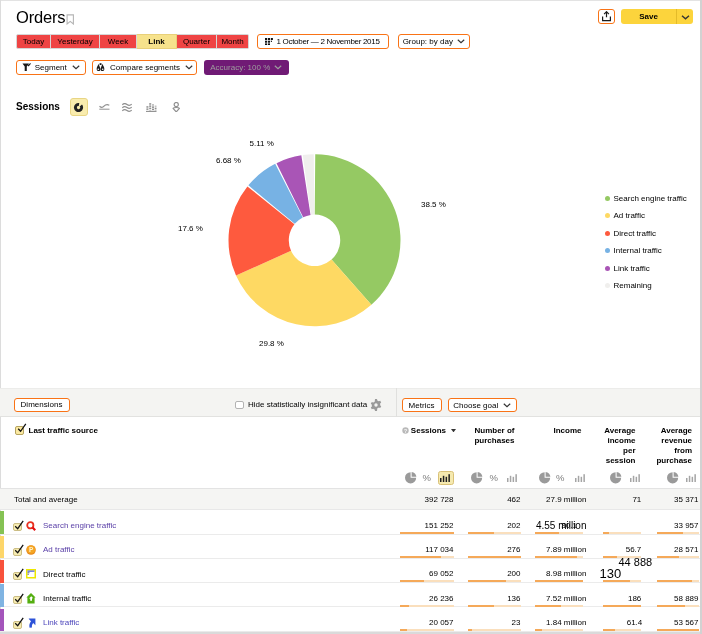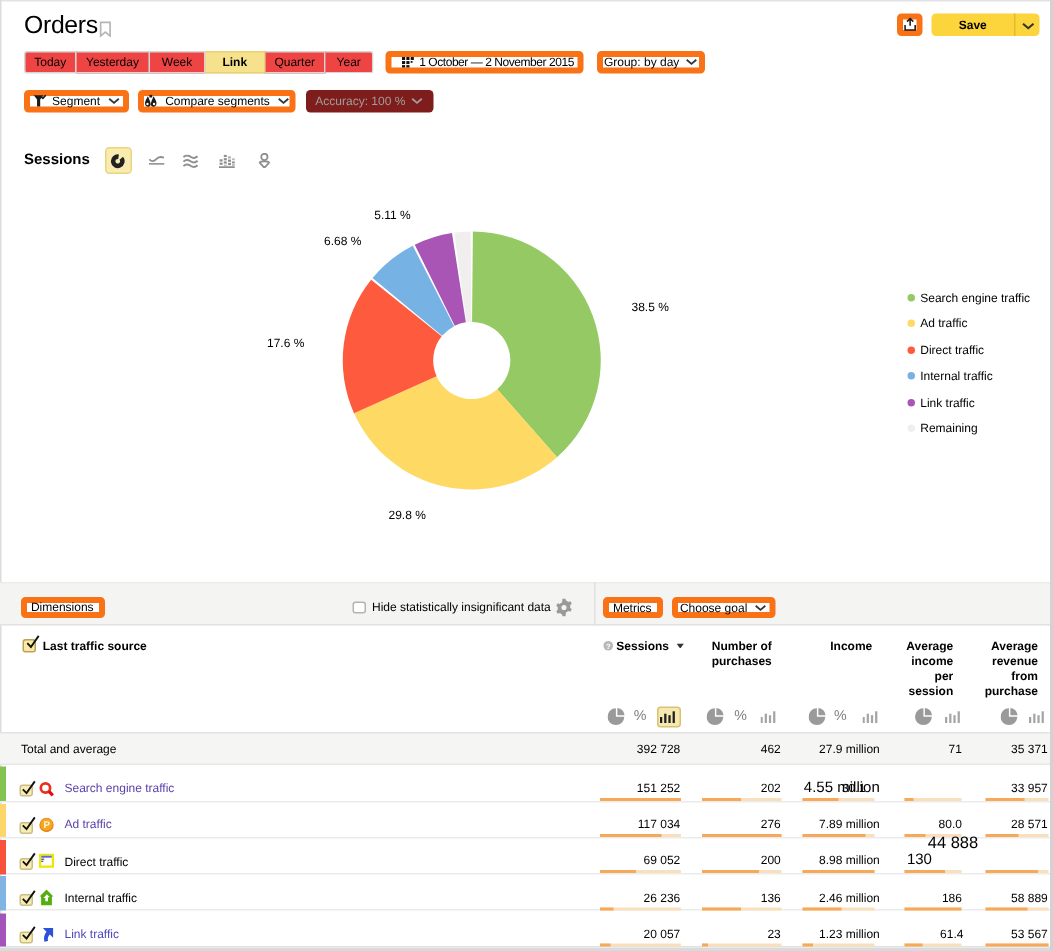--- a/index.html
+++ b/index.html
@@ -1,17 +1,17 @@
 <!DOCTYPE html>
 <html><head><meta charset="utf-8"><style>
 *{margin:0;padding:0;box-sizing:border-box}
 html,body{width:702px;height:634px;overflow:hidden}
 body{position:relative;font-family:"Liberation Sans",sans-serif;background:#fff;color:#000}
 .abs{position:absolute}
-.btn{position:absolute;background:#fff;border:4px solid #f97316;border-radius:3px;font-size:8px;display:flex;align-items:center;justify-content:center;white-space:nowrap}
+.btn{position:absolute;background:#fff;border:1px solid #f97316;border-radius:3px;font-size:8px;display:flex;align-items:center;justify-content:center;white-space:nowrap}
 .tab{height:15px;border:1px solid #d6d6d6;border-left:none;display:flex;align-items:center;justify-content:center;font-size:8px;background:#ef4444;white-space:nowrap}
 svg{display:block}
 </style></head>
 <body>
 
 <div class="abs" style="left:0;top:0;width:702px;height:1px;background:#e3e3e3"></div>
 <div class="abs" style="left:0;top:0;width:1px;height:634px;background:#dcdcdc"></div>
 <div class="abs" style="left:700px;top:0;width:2px;height:634px;background:#d2d2d2"></div>
 <div class="abs" style="left:0;top:631px;width:700px;height:3px;background:#dadada;border-top:1px solid #bdbdbd"></div>
 
@@ -33,21 +33,21 @@
       <path d="M1 0.8 L4.5 3.8 L8 0.8" fill="none" stroke="#333" stroke-width="1.4"></path>
     </svg>
 </div>
 
 <div class="abs" style="left:16px;top:34px;display:flex">
   <div class="tab" style="width:35px;border-left:1px solid #d6d6d6;border-radius:2px 0 0 2px">Today</div>
   <div class="tab" style="width:49px">Yesterday</div>
   <div class="tab" style="width:37px">Week</div>
   <div class="tab" style="width:40px;background:#f6e28c;border-color:#e8d079;font-weight:bold">Link</div>
   <div class="tab" style="width:40px">Quarter</div>
-  <div class="tab" style="width:32px;border-radius:0 2px 2px 0">Year</div>
+  <div class="tab" style="width:32px;border-radius:0 2px 2px 0">Month</div>
 </div>
 <div class="btn" style="left:257px;top:34px;width:132px;height:15px;justify-content:flex-start;padding-left:6.5px">
   <svg width="8" height="7.5" viewBox="0 0 8 7.5" style="margin-right:4px">
       <g fill="#111">
         <rect x="0" y="0" width="2.1" height="2"></rect>
         <rect x="2.9" y="0" width="2.1" height="2"></rect>
         <rect x="5.8" y="0" width="2.1" height="2"></rect>
         <rect x="0" y="2.7" width="2.1" height="2"></rect>
         <rect x="2.9" y="2.7" width="2.1" height="2"></rect>
         <rect x="5.8" y="2.7" width="1.2" height="1.2"></rect>
@@ -79,21 +79,21 @@
       <path d="M2.6 1.1 C1.2 3.6 0.5 5 0.7 6.4 C0.9 8.2 3.2 8.6 4.1 7.5 C4.8 6.6 4.5 5.3 2.6 1.1 Z" fill="#1a1a1a"></path>
       <path d="M6.4 1.1 C7.8 3.6 8.5 5 8.3 6.4 C8.1 8.2 5.8 8.6 4.9 7.5 C4.2 6.6 4.5 5.3 6.4 1.1 Z" fill="#1a1a1a"></path>
       <circle cx="2.3" cy="6.3" r="0.8" fill="#fff"></circle>
       <circle cx="6.7" cy="6.3" r="0.8" fill="#fff"></circle>
     </svg>
   Compare segments
   <svg width="8" height="5" viewBox="0 0 8 5" style="margin-left:5px">
       <path d="M0.8 0.8 L4 3.6 L7.2 0.8" fill="none" stroke="#333" stroke-width="1.2"></path>
     </svg>
 </div>
-<div class="abs" style="left:204px;top:60px;width:84.5px;height:15px;background:#7f1d1d;border-radius:3px;display:flex;align-items:center;justify-content:center;font-size:8px;color:#9e9e9e;white-space:nowrap">Accuracy: 100 %
+<div class="abs" style="left:204px;top:60px;width:84.5px;height:15px;background:#701a75;border-radius:3px;display:flex;align-items:center;justify-content:center;font-size:8px;color:#9e9e9e;white-space:nowrap">Accuracy: 100 %
   <svg width="8" height="5" viewBox="0 0 8 5" style="margin-left:4px">
       <path d="M0.8 0.8 L4 3.6 L7.2 0.8" fill="none" stroke="#9e9e9e" stroke-width="1.2"></path>
     </svg>
 </div>
 
 <div class="abs" style="left:16px;top:101px;font-size:10px;font-weight:bold">Sessions</div>
 <div class="abs" style="left:69.5px;top:98px;width:18px;height:18px;background:#f9ecae;border:1px solid #e8d584;border-radius:3px;display:flex;align-items:center;justify-content:center">
   <svg width="11" height="11" viewBox="0 0 12 12">
       <path d="M 9.83 2.79 A 5 5 0 1 1 6.87 1.08 L 6.30 4.33 A 1.7 1.7 0 1 0 7.30 4.91 Z" fill="#222"></path>
     </svg>
@@ -323,21 +323,21 @@
     <div class="abs" style="left:43px;top:545.2px;font-size:8px;line-height:9px;color:#5b41a8">Ad traffic</div>
     <div class="abs" style="left:373.5px;top:545px;width:80px;text-align:right;font-size:8px;line-height:9px">117 034</div>
     <div class="abs" style="left:400px;top:555.9px;width:53.5px;height:2.2px;background:#fadfbd"></div>
     <div class="abs" style="left:400px;top:555.9px;width:41.4px;height:2.2px;background:#f5a959"></div>
     <div class="abs" style="left:440.5px;top:545px;width:80px;text-align:right;font-size:8px;line-height:9px">276</div>
     <div class="abs" style="left:468px;top:555.9px;width:52.5px;height:2.2px;background:#fadfbd"></div>
     <div class="abs" style="left:468px;top:555.9px;width:52.5px;height:2.2px;background:#f5a959"></div>
     <div class="abs" style="left:506.5px;top:545px;width:80px;text-align:right;font-size:8px;line-height:9px">7.89 million</div>
     <div class="abs" style="left:535px;top:555.9px;width:48px;height:2.2px;background:#fadfbd"></div>
     <div class="abs" style="left:535px;top:555.9px;width:42.2px;height:2.2px;background:#f5a959"></div>
-    <div class="abs" style="left:561.3px;top:545px;width:80px;text-align:right;font-size:8px;line-height:9px">80.0</div>
+    <div class="abs" style="left:561.3px;top:545px;width:80px;text-align:right;font-size:8px;line-height:9px">56.7</div>
     <div class="abs" style="left:602.5px;top:555.9px;width:38.799999999999955px;height:2.2px;background:#fadfbd"></div>
     <div class="abs" style="left:602.5px;top:555.9px;width:14.0px;height:2.2px;background:#f5a959"></div>
     <div class="abs" style="left:618.5px;top:545px;width:80px;text-align:right;font-size:8px;line-height:9px">28 571</div>
     <div class="abs" style="left:657px;top:555.9px;width:41.5px;height:2.2px;background:#fadfbd"></div>
     <div class="abs" style="left:657px;top:555.9px;width:22.1px;height:2.2px;background:#f5a959"></div>
     <div class="abs" style="left:0;top:558.9px;width:700px;height:24.3px;border-bottom:1px solid #ebebeb"></div>
     <div class="abs" style="left:0;top:559.9px;width:4px;height:22.8px;background:#f8523c"></div>
     <div class="abs" style="left:13px;top:571.9px;width:9.2px;height:8.2px;background:#f7ecb2;border:1px solid #cbbd84;border-radius:2px"></div>
     <svg class="abs" style="left:13.5px;top:568.4px" width="10" height="10" viewBox="0 0 10 10">
       <path d="M1.2 6.2 L3.7 8.7 L9.2 0.9" fill="none" stroke="#111" stroke-width="1.25"></path>
@@ -352,21 +352,21 @@
     <div class="abs" style="left:43px;top:569.5px;font-size:8px;line-height:9px;color:#000">Direct traffic</div>
     <div class="abs" style="left:373.5px;top:569.3px;width:80px;text-align:right;font-size:8px;line-height:9px">69 052</div>
     <div class="abs" style="left:400px;top:580.1999999999999px;width:53.5px;height:2.2px;background:#fadfbd"></div>
     <div class="abs" style="left:400px;top:580.1999999999999px;width:24.4px;height:2.2px;background:#f5a959"></div>
     <div class="abs" style="left:440.5px;top:569.3px;width:80px;text-align:right;font-size:8px;line-height:9px">200</div>
     <div class="abs" style="left:468px;top:580.1999999999999px;width:52.5px;height:2.2px;background:#fadfbd"></div>
     <div class="abs" style="left:468px;top:580.1999999999999px;width:38.1px;height:2.2px;background:#f5a959"></div>
     <div class="abs" style="left:506.5px;top:569.3px;width:80px;text-align:right;font-size:8px;line-height:9px">8.98 million</div>
     <div class="abs" style="left:535px;top:580.1999999999999px;width:48px;height:2.2px;background:#fadfbd"></div>
     <div class="abs" style="left:535px;top:580.1999999999999px;width:48.0px;height:2.2px;background:#f5a959"></div>
-    <div class="abs" style="left:561.3px;top:569.3px;width:60px;text-align:right;font-size:10px;line-height:9px">130</div>
+    <div class="abs" style="left:561.3px;top:569.3px;width:60px;text-align:right;font-size:13px;line-height:9px">130</div>
     <div class="abs" style="left:602.5px;top:580.1999999999999px;width:38.799999999999955px;height:2.2px;background:#fadfbd"></div>
     <div class="abs" style="left:602.5px;top:580.1999999999999px;width:27.1px;height:2.2px;background:#f5a959"></div>
     <div class="abs" style="left:618.5px;top:558px;width:80px;text-align:left;font-size:11px;line-height:9px">44 888</div>
     <div class="abs" style="left:657px;top:580.1999999999999px;width:41.5px;height:2.2px;background:#fadfbd"></div>
     <div class="abs" style="left:657px;top:580.1999999999999px;width:34.8px;height:2.2px;background:#f5a959"></div>
     <div class="abs" style="left:0;top:583.2px;width:700px;height:24.3px;border-bottom:1px solid #ebebeb"></div>
     <div class="abs" style="left:0;top:584.2px;width:4px;height:22.8px;background:#80b4e2"></div>
     <div class="abs" style="left:13px;top:596.2px;width:9.2px;height:8.2px;background:#f7ecb2;border:1px solid #cbbd84;border-radius:2px"></div>
     <svg class="abs" style="left:13.5px;top:592.7px" width="10" height="10" viewBox="0 0 10 10">
       <path d="M1.2 6.2 L3.7 8.7 L9.2 0.9" fill="none" stroke="#111" stroke-width="1.25"></path>
@@ -375,21 +375,21 @@
       <path d="M5 0 L9.6 4.6 H8.6 V10.5 H1.4 V4.6 H0.4 Z" fill="#54ae10"></path>
       <path d="M4.2 7.8 V5.6 H3 L5.3 3.2 L7.2 5.2 H6 V7.8 Z" fill="#fff"></path>
     </svg>
     <div class="abs" style="left:43px;top:593.8000000000001px;font-size:8px;line-height:9px;color:#000">Internal traffic</div>
     <div class="abs" style="left:373.5px;top:593.6px;width:80px;text-align:right;font-size:8px;line-height:9px">26 236</div>
     <div class="abs" style="left:400px;top:604.5px;width:53.5px;height:2.2px;background:#fadfbd"></div>
     <div class="abs" style="left:400px;top:604.5px;width:9.3px;height:2.2px;background:#f5a959"></div>
     <div class="abs" style="left:440.5px;top:593.6px;width:80px;text-align:right;font-size:8px;line-height:9px">136</div>
     <div class="abs" style="left:468px;top:604.5px;width:52.5px;height:2.2px;background:#fadfbd"></div>
     <div class="abs" style="left:468px;top:604.5px;width:25.9px;height:2.2px;background:#f5a959"></div>
-    <div class="abs" style="left:506.5px;top:593.6px;width:80px;text-align:right;font-size:8px;line-height:9px">2.46 million</div>
+    <div class="abs" style="left:506.5px;top:593.6px;width:80px;text-align:right;font-size:8px;line-height:9px">7.52 million</div>
     <div class="abs" style="left:535px;top:604.5px;width:48px;height:2.2px;background:#fadfbd"></div>
     <div class="abs" style="left:535px;top:604.5px;width:26.1px;height:2.2px;background:#f5a959"></div>
     <div class="abs" style="left:561.3px;top:593.6px;width:80px;text-align:right;font-size:8px;line-height:9px">186</div>
     <div class="abs" style="left:602.5px;top:604.5px;width:38.799999999999955px;height:2.2px;background:#fadfbd"></div>
     <div class="abs" style="left:602.5px;top:604.5px;width:38.8px;height:2.2px;background:#f5a959"></div>
     <div class="abs" style="left:618.5px;top:593.6px;width:80px;text-align:right;font-size:8px;line-height:9px">58 889</div>
     <div class="abs" style="left:657px;top:604.5px;width:41.5px;height:2.2px;background:#fadfbd"></div>
     <div class="abs" style="left:657px;top:604.5px;width:27.8px;height:2.2px;background:#f5a959"></div>
     <div class="abs" style="left:0;top:607.5px;width:700px;height:24.3px;border-bottom:1px solid #ebebeb"></div>
     <div class="abs" style="left:0;top:608.5px;width:4px;height:22.8px;background:#a455bb"></div>
@@ -400,21 +400,21 @@
     <svg class="abs" style="left:26px;top:617.7px" width="10" height="10" viewBox="0 0 10 10">
       <path d="M2.8 0.6 H9.4 V7.2 L7.2 5 C6.2 6.2 5.6 7.4 6 9.4 L3.6 9.8 C2.9 7.2 3.6 4.9 5 3.2 L2.8 1 Z" fill="#2d52d8"></path>
     </svg>
     <div class="abs" style="left:43px;top:618.1px;font-size:8px;line-height:9px;color:#4d46bb">Link traffic</div>
     <div class="abs" style="left:373.5px;top:617.9px;width:80px;text-align:right;font-size:8px;line-height:9px">20 057</div>
     <div class="abs" style="left:400px;top:628.8px;width:53.5px;height:2.2px;background:#fadfbd"></div>
     <div class="abs" style="left:400px;top:628.8px;width:7.1px;height:2.2px;background:#f5a959"></div>
     <div class="abs" style="left:440.5px;top:617.9px;width:80px;text-align:right;font-size:8px;line-height:9px">23</div>
     <div class="abs" style="left:468px;top:628.8px;width:52.5px;height:2.2px;background:#fadfbd"></div>
     <div class="abs" style="left:468px;top:628.8px;width:4.4px;height:2.2px;background:#f5a959"></div>
-    <div class="abs" style="left:506.5px;top:617.9px;width:80px;text-align:right;font-size:8px;line-height:9px">1.23 million</div>
+    <div class="abs" style="left:506.5px;top:617.9px;width:80px;text-align:right;font-size:8px;line-height:9px">1.84 million</div>
     <div class="abs" style="left:535px;top:628.8px;width:48px;height:2.2px;background:#fadfbd"></div>
     <div class="abs" style="left:535px;top:628.8px;width:6.6px;height:2.2px;background:#f5a959"></div>
     <div class="abs" style="left:561.3px;top:617.9px;width:81px;text-align:right;font-size:8px;line-height:9px">61.4</div>
     <div class="abs" style="left:602.5px;top:628.8px;width:38.799999999999955px;height:2.2px;background:#fadfbd"></div>
     <div class="abs" style="left:602.5px;top:628.8px;width:12.8px;height:2.2px;background:#f5a959"></div>
     <div class="abs" style="left:618.5px;top:617.9px;width:80px;text-align:right;font-size:8px;line-height:9px">53 567</div>
     <div class="abs" style="left:657px;top:628.8px;width:41.5px;height:2.2px;background:#fadfbd"></div>
     <div class="abs" style="left:657px;top:628.8px;width:41.5px;height:2.2px;background:#f5a959"></div>
   </div>
 

